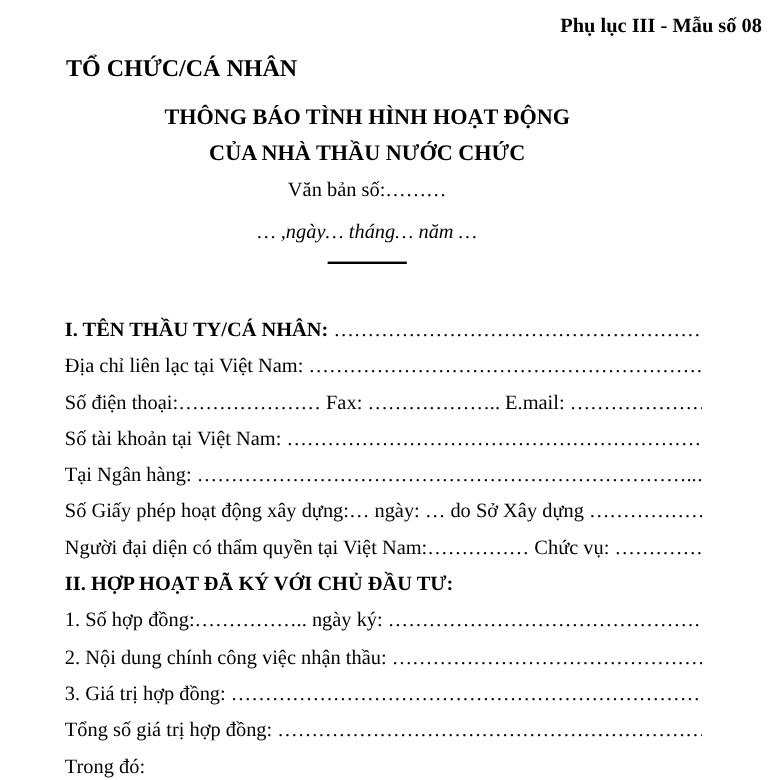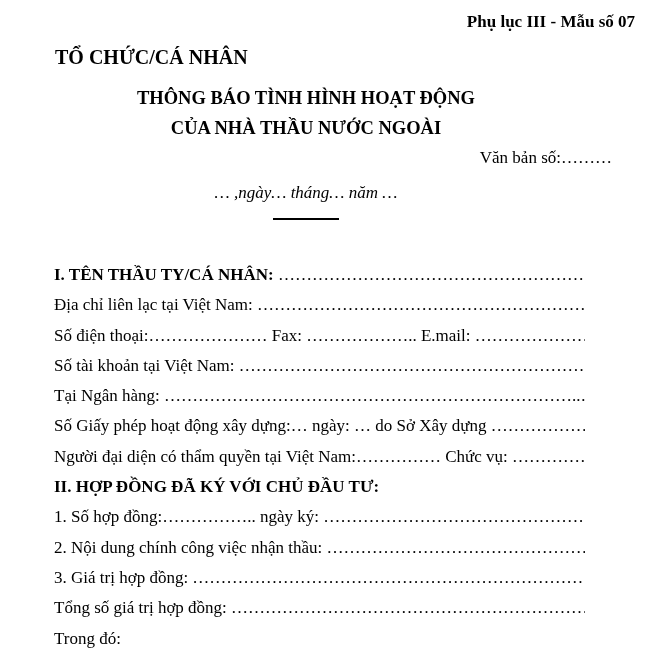--- a/index.html
+++ b/index.html
@@ -23,21 +23,21 @@
     white-space: nowrap;
   }
   .title-block {
     position: absolute; top: 83px; left: 0; width: 612px;
     text-align: center;
   }
   .title-line {
     font-size: 18.5px; font-weight: bold; line-height: 30px;
     white-space: nowrap;
   }
-  .doc-no { font-size: 17px; line-height: 30px; white-space: nowrap; text-align: right; }
+  .doc-no { font-size: 17px; line-height: 30px; white-space: nowrap; }
   .date-line { font-size: 17px; font-style: italic; line-height: 30px; margin-top: 5px; white-space: nowrap; }
   .divider {
     width: 66px; height: 0;
     border-top: 2px solid #000000;
     margin: 10px auto 0 auto;
   }
 
   .body-block {
     position: absolute; top: 260px; left: 54px; width: 531px;
     font-size: 17px;
@@ -46,27 +46,27 @@
     height: 30.3px; line-height: 30.3px;
     white-space: nowrap; overflow: hidden;
   }
   .b { font-weight: bold; }
 </style>
 </head>
 <body>
 
 <div class="page">
 
-  <div class="header-note">Phụ lục III - Mẫu số 07</div>
+  <div class="header-note">Phụ lục III - Mẫu số 08</div>
 
   <div class="org-label">TỔ CHỨC/CÁ NHÂN</div>
 
   <div class="title-block">
     <div class="title-line">THÔNG BÁO TÌNH HÌNH HOẠT ĐỘNG</div>
-    <div class="title-line">CỦA NHÀ THẦU NƯỚC NGOÀI</div>
+    <div class="title-line">CỦA NHÀ THẦU NƯỚC CHỨC</div>
     <div class="doc-no">Văn bản số:………</div>
     <div class="date-line">… ,ngày… tháng… năm …</div>
     <div class="divider"></div>
   </div>
 
   <div class="body-block">
 
     <div class="line">
       <span class="b">I. TÊN THẦU TY/CÁ NHÂN:</span><span> ………………………………………………………………</span>
     </div>
@@ -76,21 +76,21 @@
     <div class="line">Số điện thoại:………………… Fax: ……………….. E.mail: ……………………………………</div>
 
     <div class="line">Số tài khoản tại Việt Nam: …………………………………………………………………………</div>
 
     <div class="line">Tại Ngân hàng: ………………………………………………………………..………………………</div>
 
     <div class="line">Số Giấy phép hoạt động xây dựng:… ngày: … do Sở Xây dựng ………………………………</div>
 
     <div class="line">Người đại diện có thẩm quyền tại Việt Nam:…………… Chức vụ: ……………………………</div>
 
-    <div class="line b">II. HỢP ĐỒNG ĐÃ KÝ VỚI CHỦ ĐẦU TƯ:</div>
+    <div class="line b">II. HỢP HOẠT ĐÃ KÝ VỚI CHỦ ĐẦU TƯ:</div>
 
     <div class="line">1. Số hợp đồng:…………….. ngày ký: …………………………………………………………</div>
 
     <div class="line">2. Nội dung chính công việc nhận thầu: ……………………………………………………………</div>
 
     <div class="line">3. Giá trị hợp đồng: …………………………………………………………………………………</div>
 
     <div class="line">Tổng số giá trị hợp đồng: ………………………………………………………………….………</div>
 
     <div class="line">Trong đó:</div>

